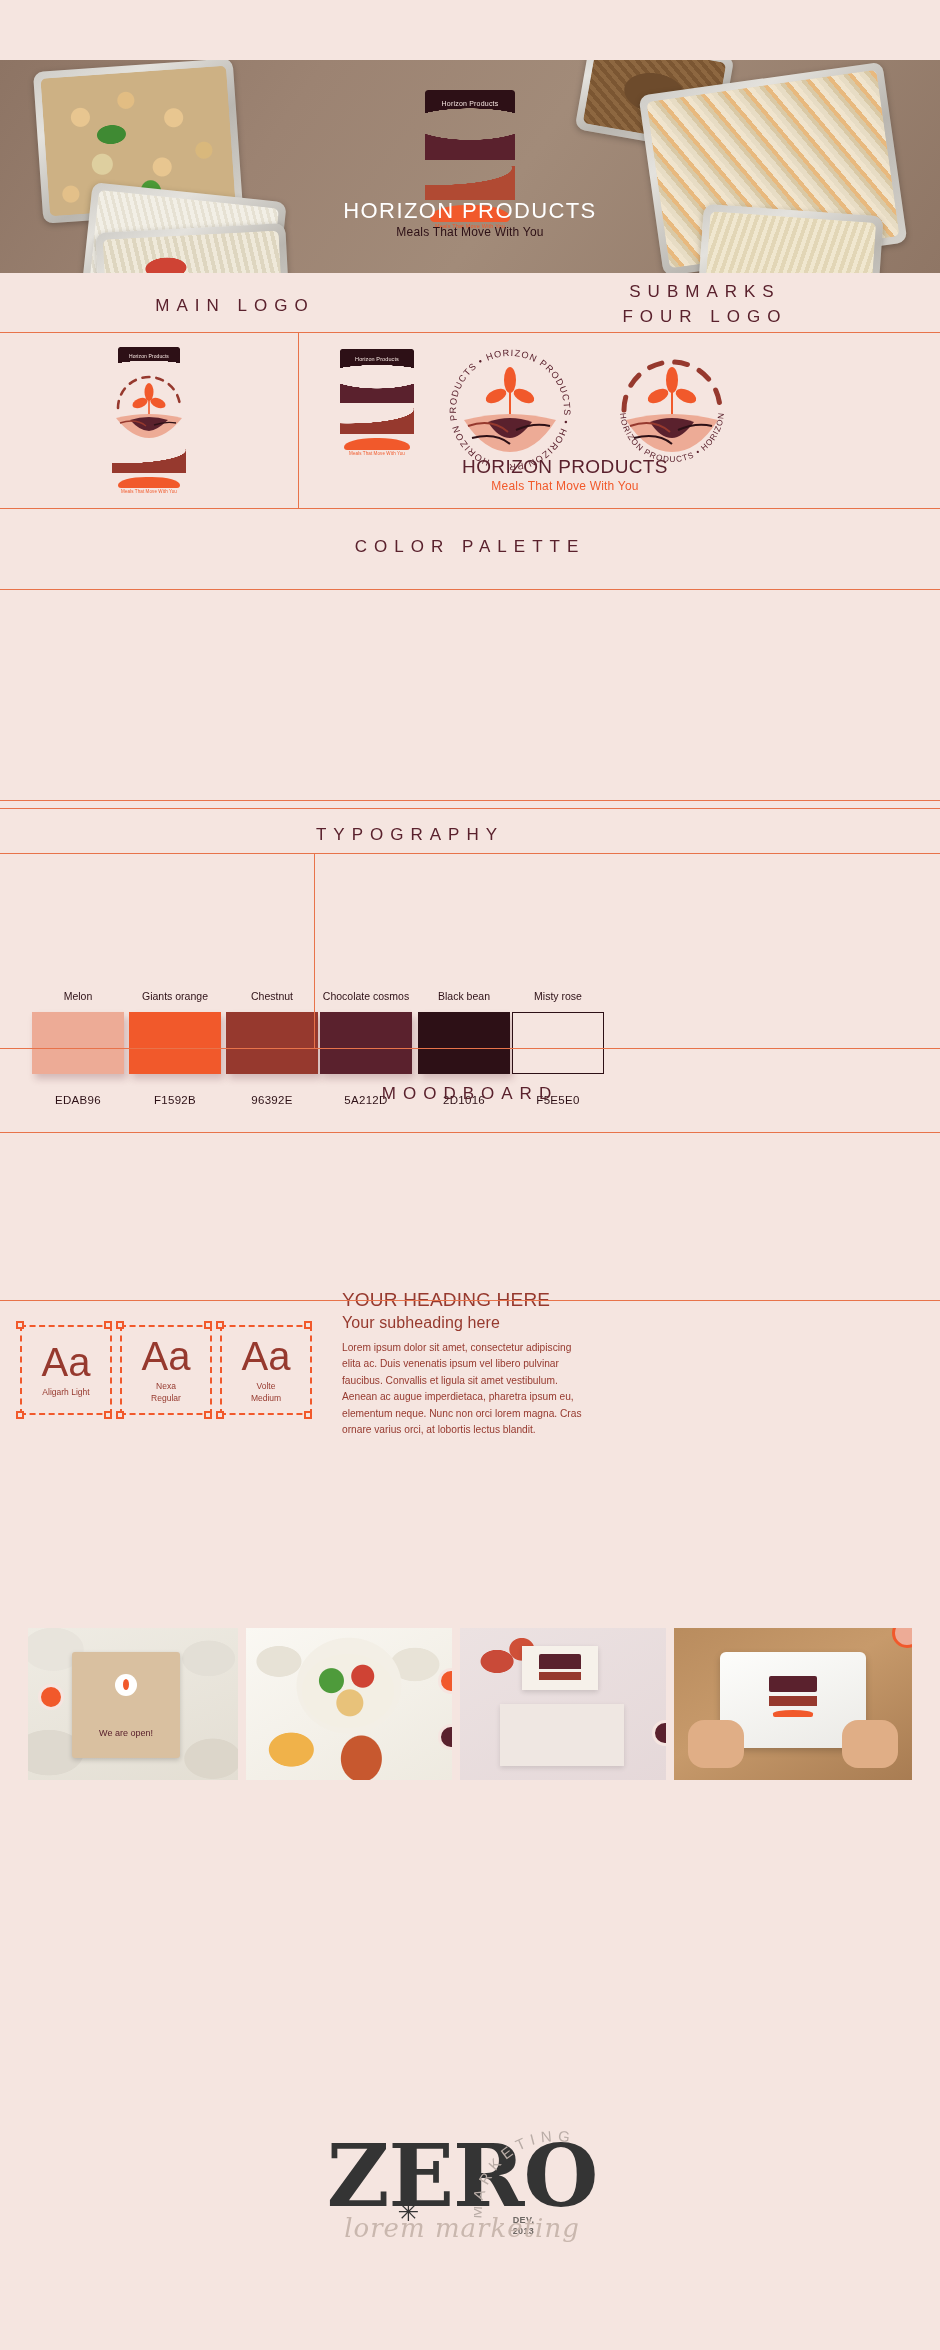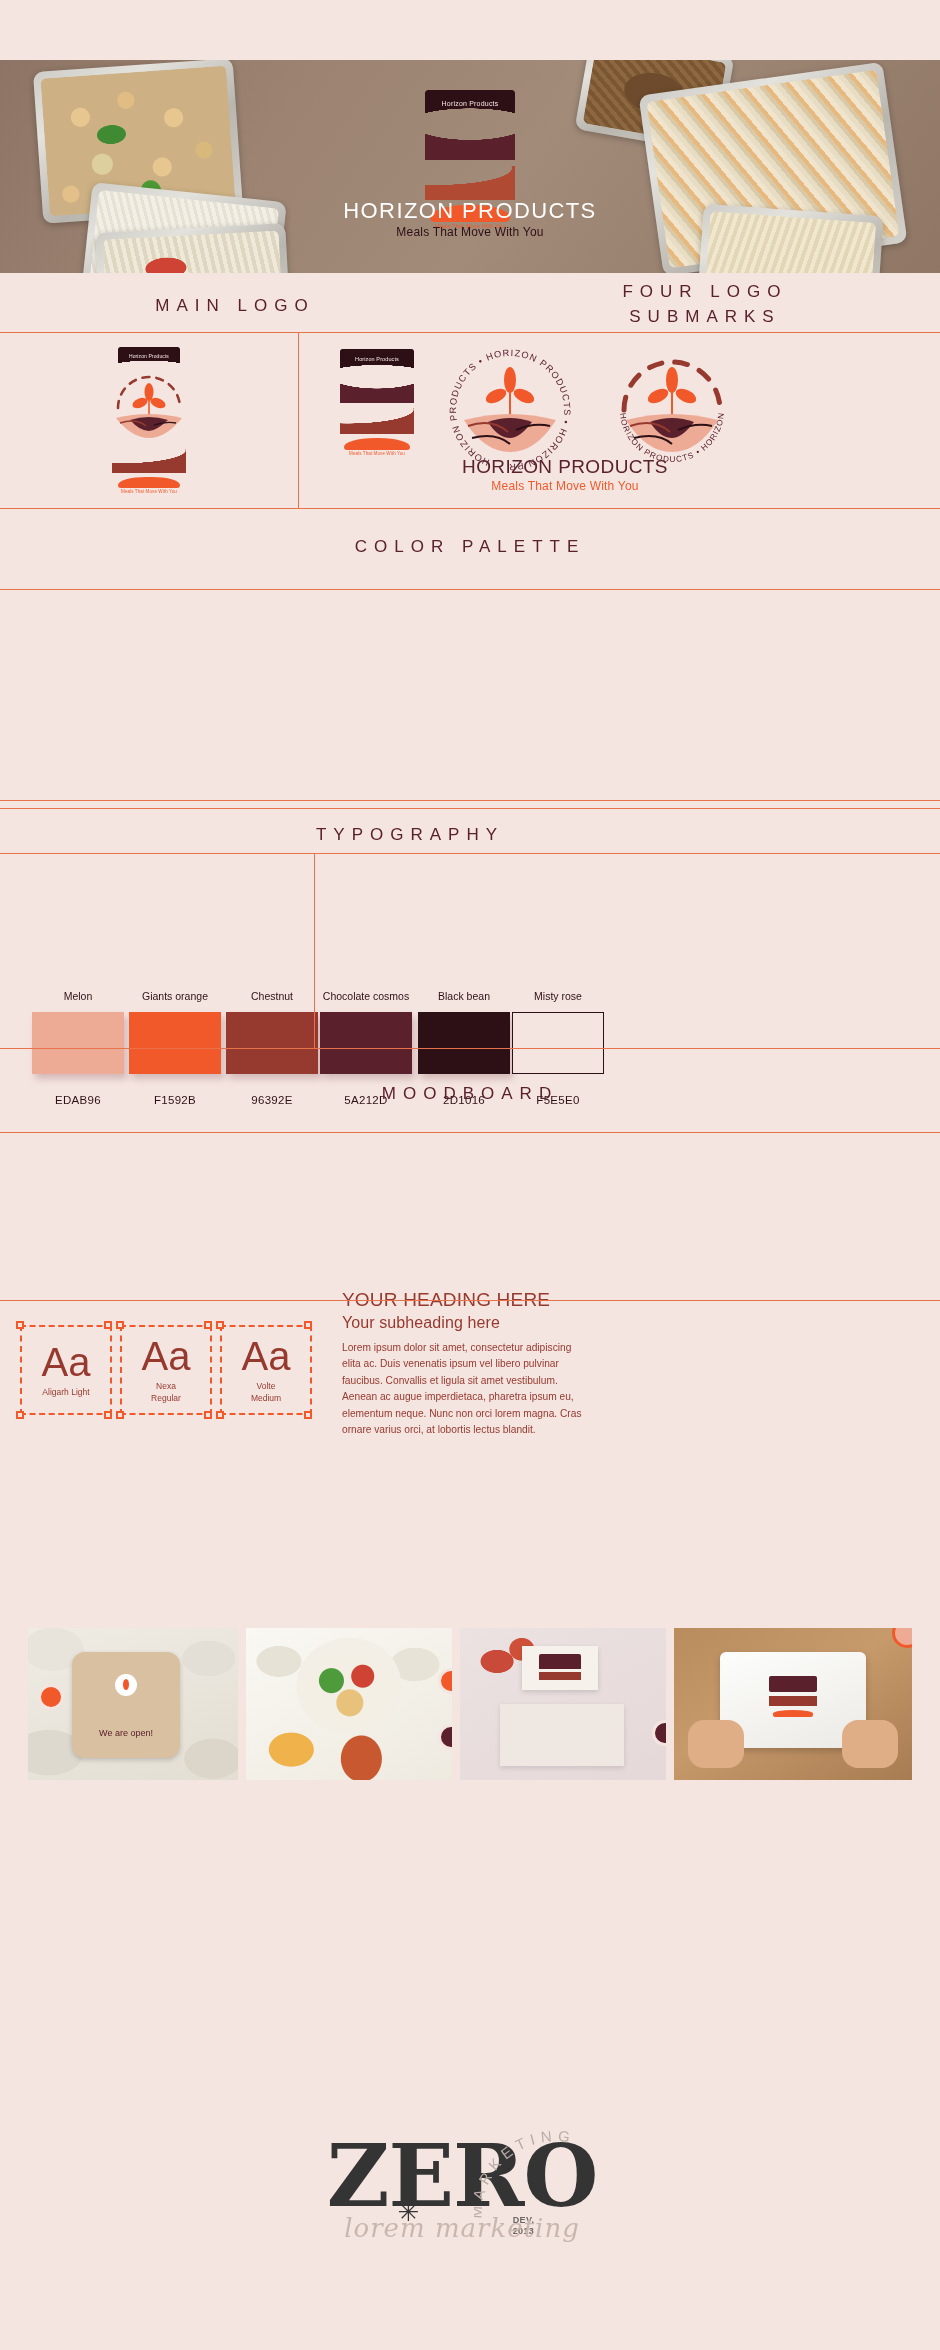--- a/index.html
+++ b/index.html
@@ -179,22 +179,22 @@
     </div>
 
     <div class="hero-title">
       <h1>HORIZON PRODUCTS</h1>
       <p>Meals That Move With You</p>
     </div>
   </div>
 
   <div class="sec-h" style="left:0;top:294px;width:470px;">MAIN LOGO</div>
   <div class="sec-h" style="left:470px;top:280px;width:470px;">
+    <div>SUBMARKS</div>
     <div>FOUR LOGO</div>
-    <div>SUBMARKS</div>
   </div>
 
   <div class="hline" style="top:332px;"></div>
   <div class="hline" style="top:508px;"></div>
   <div class="vline" style="left:298px;top:332px;height:176px;"></div>
 
   <div class="lw" style="position:absolute;left:96px;top:347px;width:106px;">
     <div class="b" style="width:62px;height:17px;">
       <span style="font-size:5px;">Horizon Products</span>
     </div>
@@ -350,21 +350,21 @@
   <div class="sec-h" style="left:0;top:1082px;width:940px;">MOODBOARD</div>
   <div class="hline" style="top:1132px;"></div>
   <div class="hline" style="top:1300px;"></div>
 
   <div class="mb" style="left:28px;width:210px;background:
          radial-gradient(ellipse at 12% 14%, #e8e4dc 30px, transparent 31px),
          radial-gradient(ellipse at 10% 82%, #ded9cf 34px, transparent 35px),
          radial-gradient(ellipse at 86% 20%, #e3dfd6 26px, transparent 27px),
          radial-gradient(ellipse at 88% 86%, #dcd6ca 28px, transparent 29px),
          linear-gradient(160deg,#efece4,#e3ded3);">
-    <div style="position:absolute;left:44px;top:24px;width:108px;height:106px;background:#d9c0a0;border-radius:13px;box-shadow:0 2px 5px rgba(0,0,0,.18);">
+    <div style="position:absolute;left:44px;top:24px;width:108px;height:106px;background:#d9c0a0;border-radius:3px;box-shadow:0 2px 5px rgba(0,0,0,.18);">
       <div style="position:absolute;left:50%;top:22px;transform:translateX(-50%);width:22px;height:22px;border-radius:50%;background:#fff;">
         <div style="position:absolute;left:50%;top:5px;transform:translateX(-50%);width:6px;height:11px;border-radius:50%;background:#F1592B;"></div>
       </div>
       <div style="position:absolute;left:0;right:0;bottom:20px;text-align:center;font-size:9px;color:#5A212D;">We are open!</div>
     </div>
     <div class="dot" style="left:10px;top:56px;width:26px;height:26px;background:#F1592B;border:3px solid #F5E5E0;"></div>
   </div>
 
   <div class="mb" style="left:246px;width:206px;background:
          radial-gradient(ellipse at 50% 38%, #f3efe6 52px, transparent 53px),

